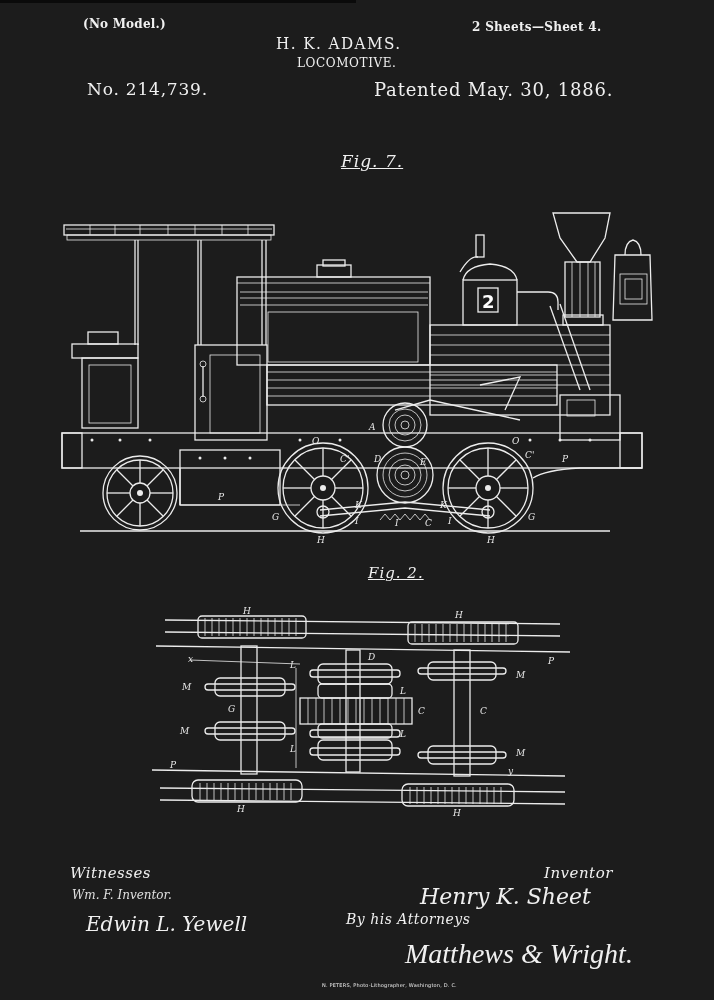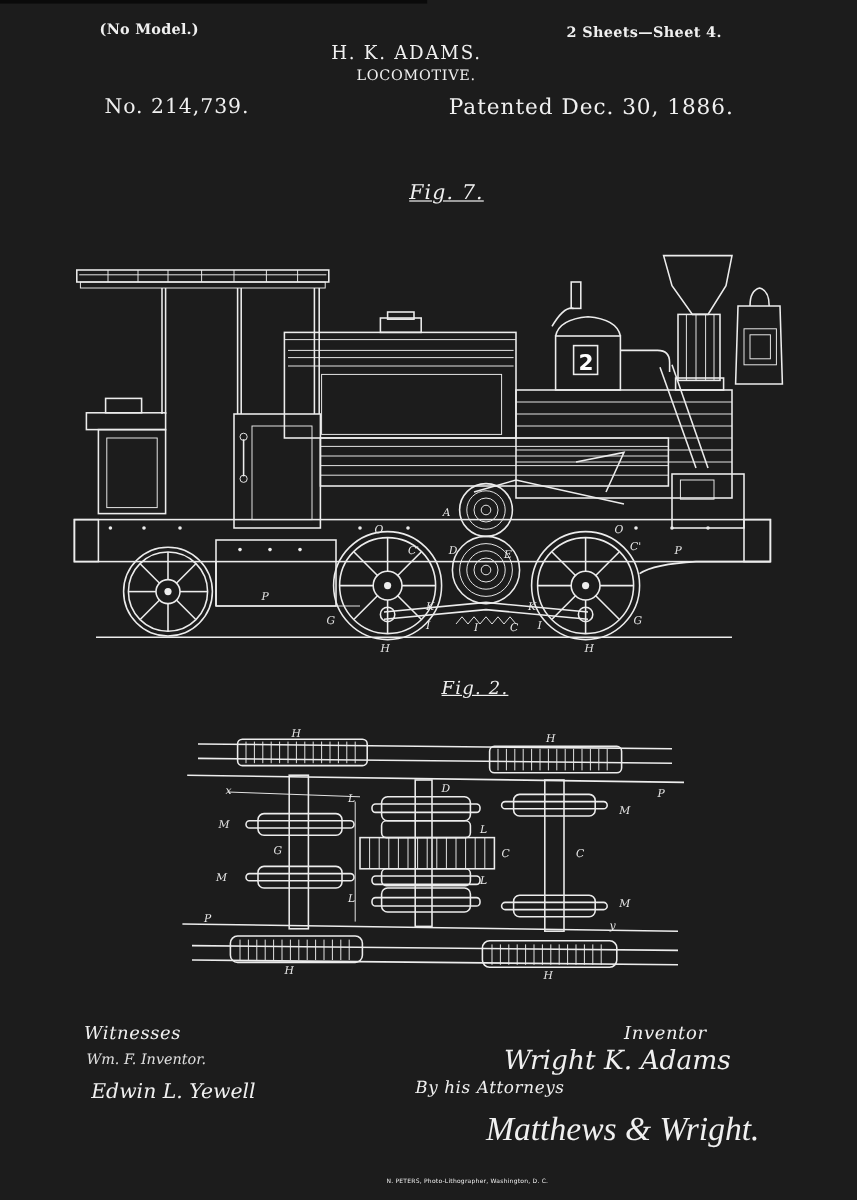--- a/index.html
+++ b/index.html
@@ -13,46 +13,46 @@
   .t { position: absolute; white-space: nowrap; color: #f0f0f0; }
   .no-model { left: 83px; top: 17px; font-size: 12px; font-weight: bold; letter-spacing: 0.2px; }
   .sheets { left: 472px; top: 20px; font-size: 12px; font-weight: bold; letter-spacing: 0.3px; }
   .inventor-name { left: 276px; top: 34px; font-size: 16px; letter-spacing: 1.5px; transform: scaleX(0.95); transform-origin: left; }
   .title { left: 277px; top: 56px; font-size: 12px; letter-spacing: 0.6px; margin-left: 20px; }
   .patno { left: 87px; top: 79px; font-size: 17px; letter-spacing: 0.8px; }
   .patdate { left: 374px; top: 79px; font-size: 18px; letter-spacing: 0.8px; }
   .fig { font-family: "DejaVu Serif", serif; font-style: italic; font-size: 17px; letter-spacing: 1px; text-decoration: underline; text-decoration-thickness: 1px; }
   .fig1 { left: 341px; top: 151px; }
   .fig2 { left: 327px; top: 564px; font-size: 15px; margin-left: 41px; }
-  .script { font-family: "DejaVu Serif", serif; font-style: italic; }
+  .script { font-family: "DejaVu Serif", serif; font-style: italic; margin-top: 12px; }
   .witnesses-label { left: 70px; top: 852px; font-size: 15px; letter-spacing: 0.5px; }
   .witness1 { left: 72px; top: 876px; font-size: 12px; opacity: 0.92; }
-  .witness2 { left: 76px; top: 900px; font-size: 17px; }
-  .inventor-label { left: 520px; top: 852px; font-size: 15px; letter-spacing: 0.5px; }
+  .witness2 { left: 86px; top: 900px; font-size: 20px; }
+  .inventor-label { left: 544px; top: 852px; font-size: 15px; letter-spacing: 0.5px; }
   .inventor-sig { left: 420px; top: 872px; font-size: 22px; }
   .by-attorneys { left: 346px; top: 899px; font-size: 14px; letter-spacing: 0.5px; }
   .attorney-sig { left: 405px; top: 926px; font-size: 28px; font-family: Liberation Serif, serif; }
   .lithographer { left: 322px; top: 982px; font-size: 5px; font-family: "DejaVu Sans", sans-serif; letter-spacing: 0.2px; }
   svg { position: absolute; left: 0; top: 0; }
   .ln { stroke: #ececec; fill: none; stroke-width: 1.3; }
   .lnt { stroke: #ececec; fill: none; stroke-width: 0.8; }
   .fl { fill: #ececec; }
   .lbl { fill: #e8e8e8; font-family: "DejaVu Serif", serif; font-style: italic; font-size: 9px; }
 </style>
 </head>
 <body>
 
 <div class="topband"></div>
 
 <div class="t no-model">(No Model.)</div>
 <div class="t sheets">2 Sheets—Sheet 4.</div>
 <div class="t inventor-name">H. K. ADAMS.</div>
 <div class="t title">LOCOMOTIVE.</div>
 <div class="t patno">No. 214,739.</div>
-<div class="t patdate">Patented Dec. 30, 1886.</div>
+<div class="t patdate">Patented May. 30, 1886.</div>
 
 <div class="t fig fig1">Fig. 7.</div>
 <div class="t fig fig2">Fig. 2.</div>
 
 <svg width="714" height="1000">
 
   <line class="ln" x1="80" y1="531" x2="610" y2="531"></line>
 
   <rect class="ln" x="64" y="225" width="210" height="10"></rect>
   <line class="lnt" x1="66" y1="229" x2="272" y2="229"></line>
@@ -326,16 +326,16 @@
   <text class="lbl" x="400" y="694">L</text>
   <text class="lbl" x="400" y="737">L</text>
   <text class="lbl" x="290" y="668">L</text>
   <text class="lbl" x="290" y="752">L</text>
 </svg>
 
 <div class="t script witnesses-label">Witnesses</div>
 <div class="t script witness1">Wm. F. Inventor.</div>
 <div class="t script witness2">Edwin L. Yewell</div>
 <div class="t script inventor-label">Inventor</div>
-<div class="t script inventor-sig">Wright K. Adams</div>
+<div class="t script inventor-sig">Henry K. Sheet</div>
 <div class="t script by-attorneys">By his Attorneys</div>
 <div class="t script attorney-sig">Matthews &amp; Wright.</div>
 <div class="t lithographer">N. PETERS, Photo-Lithographer, Washington, D. C.</div>
 
 </body></html>

